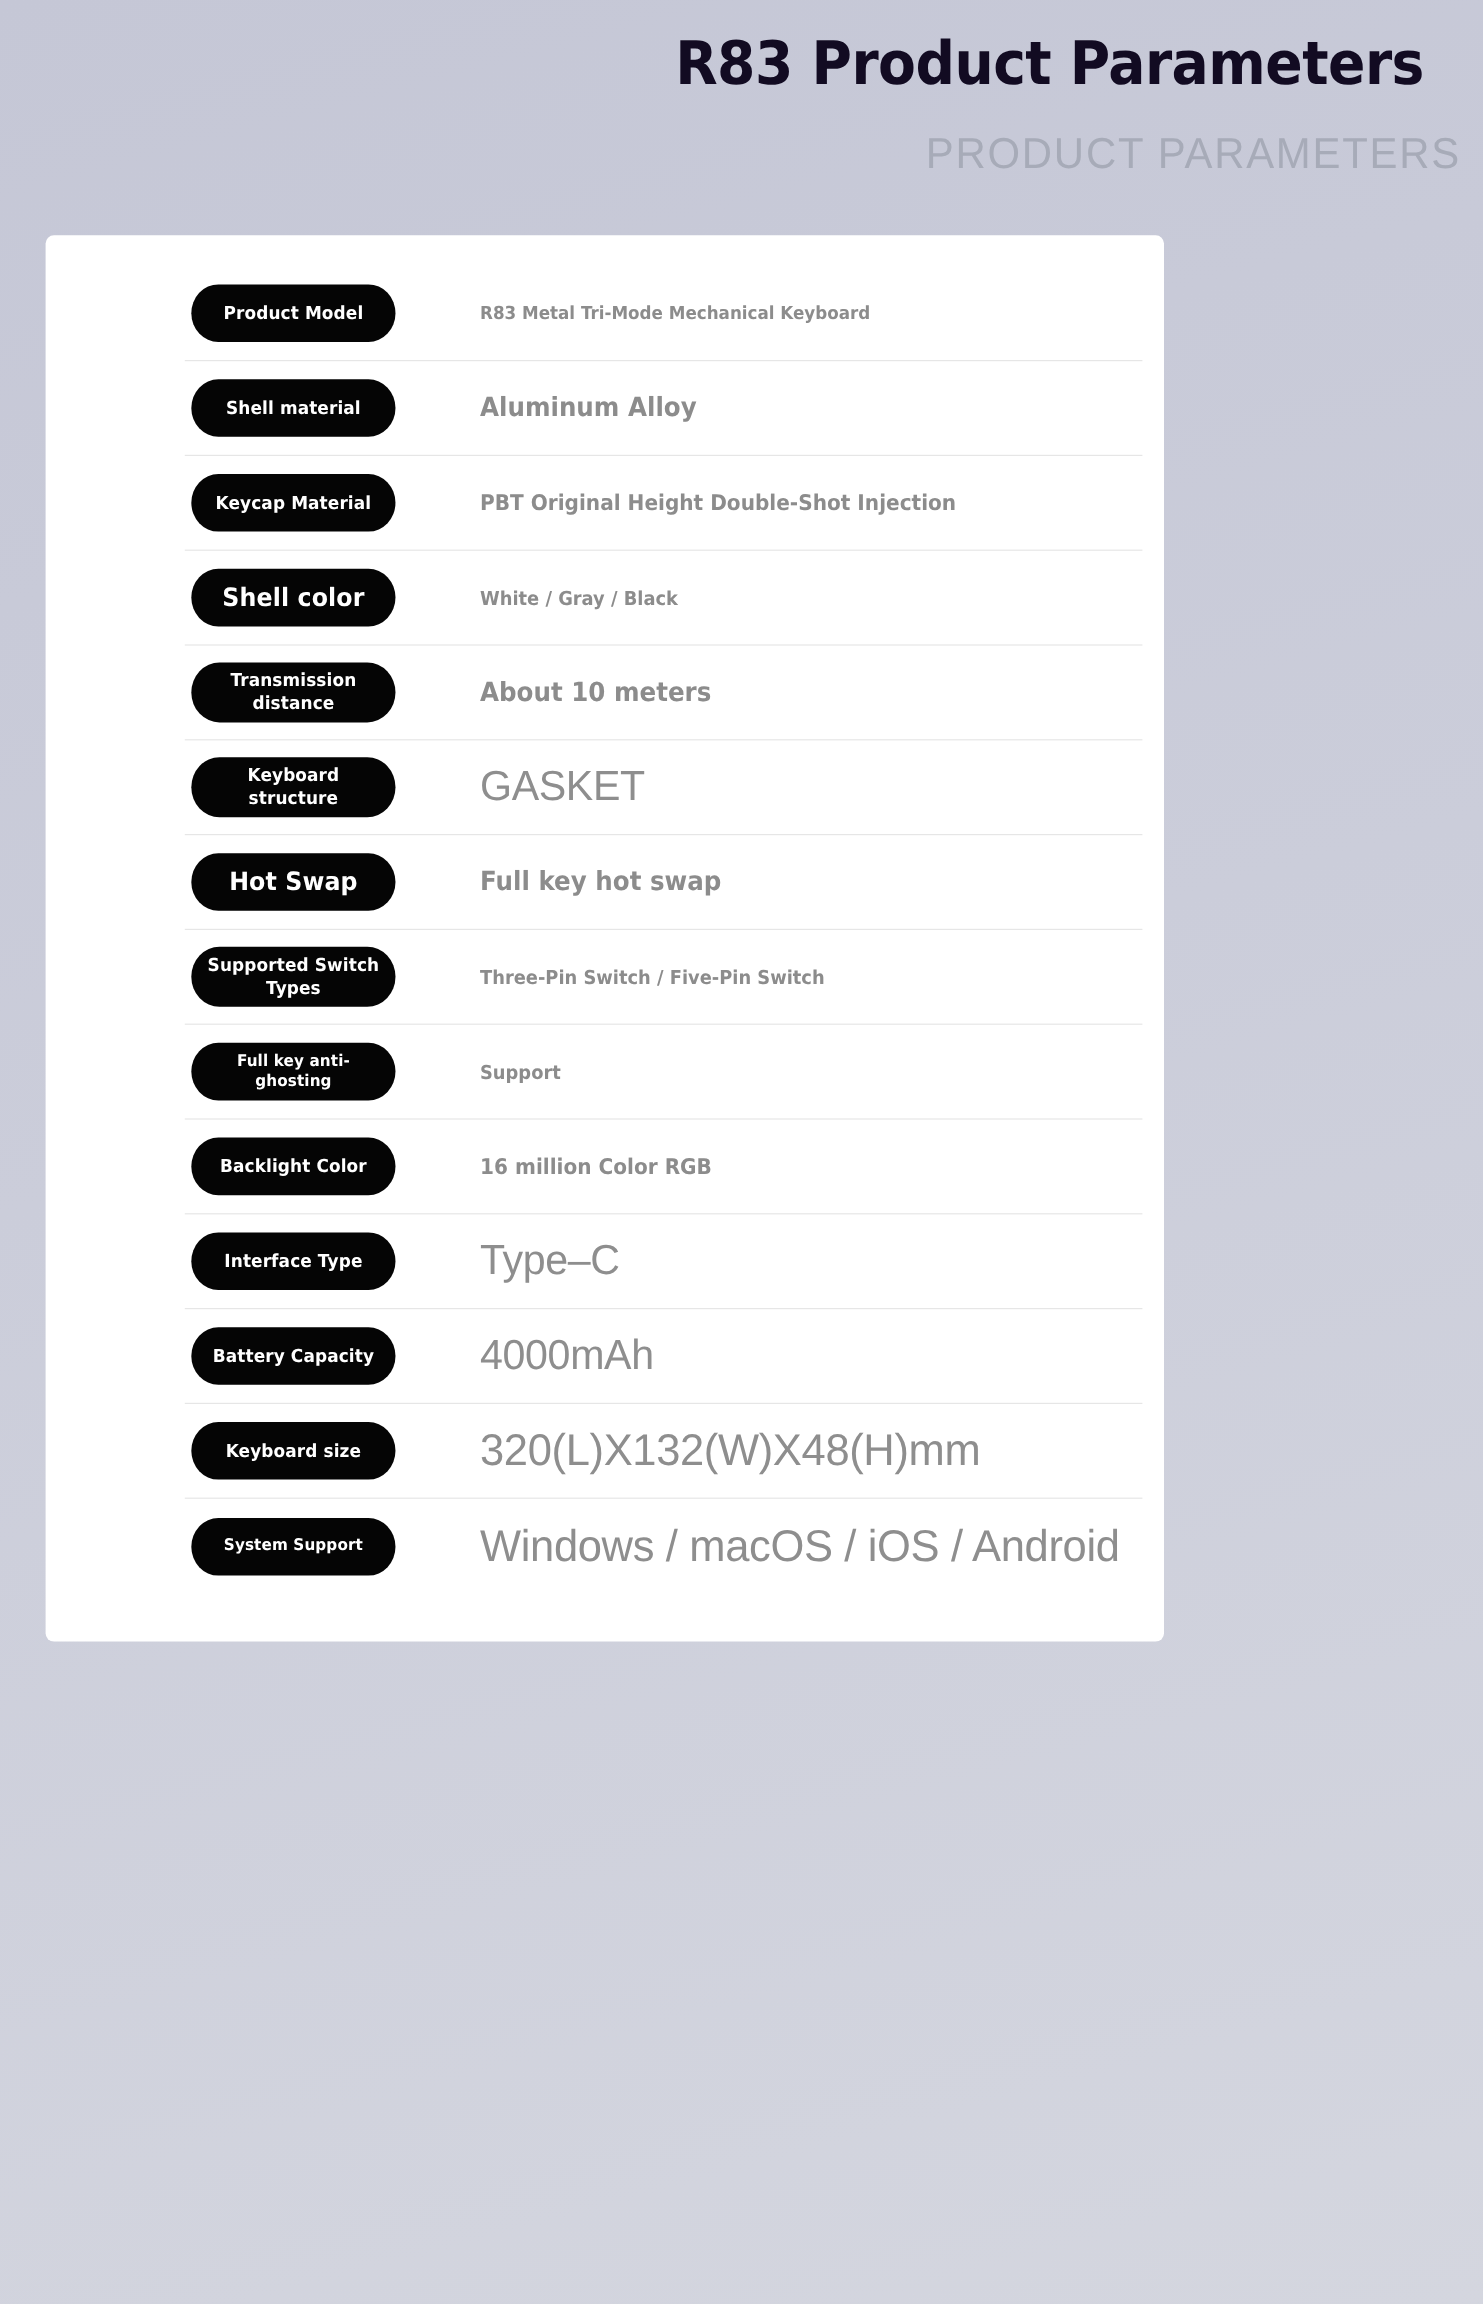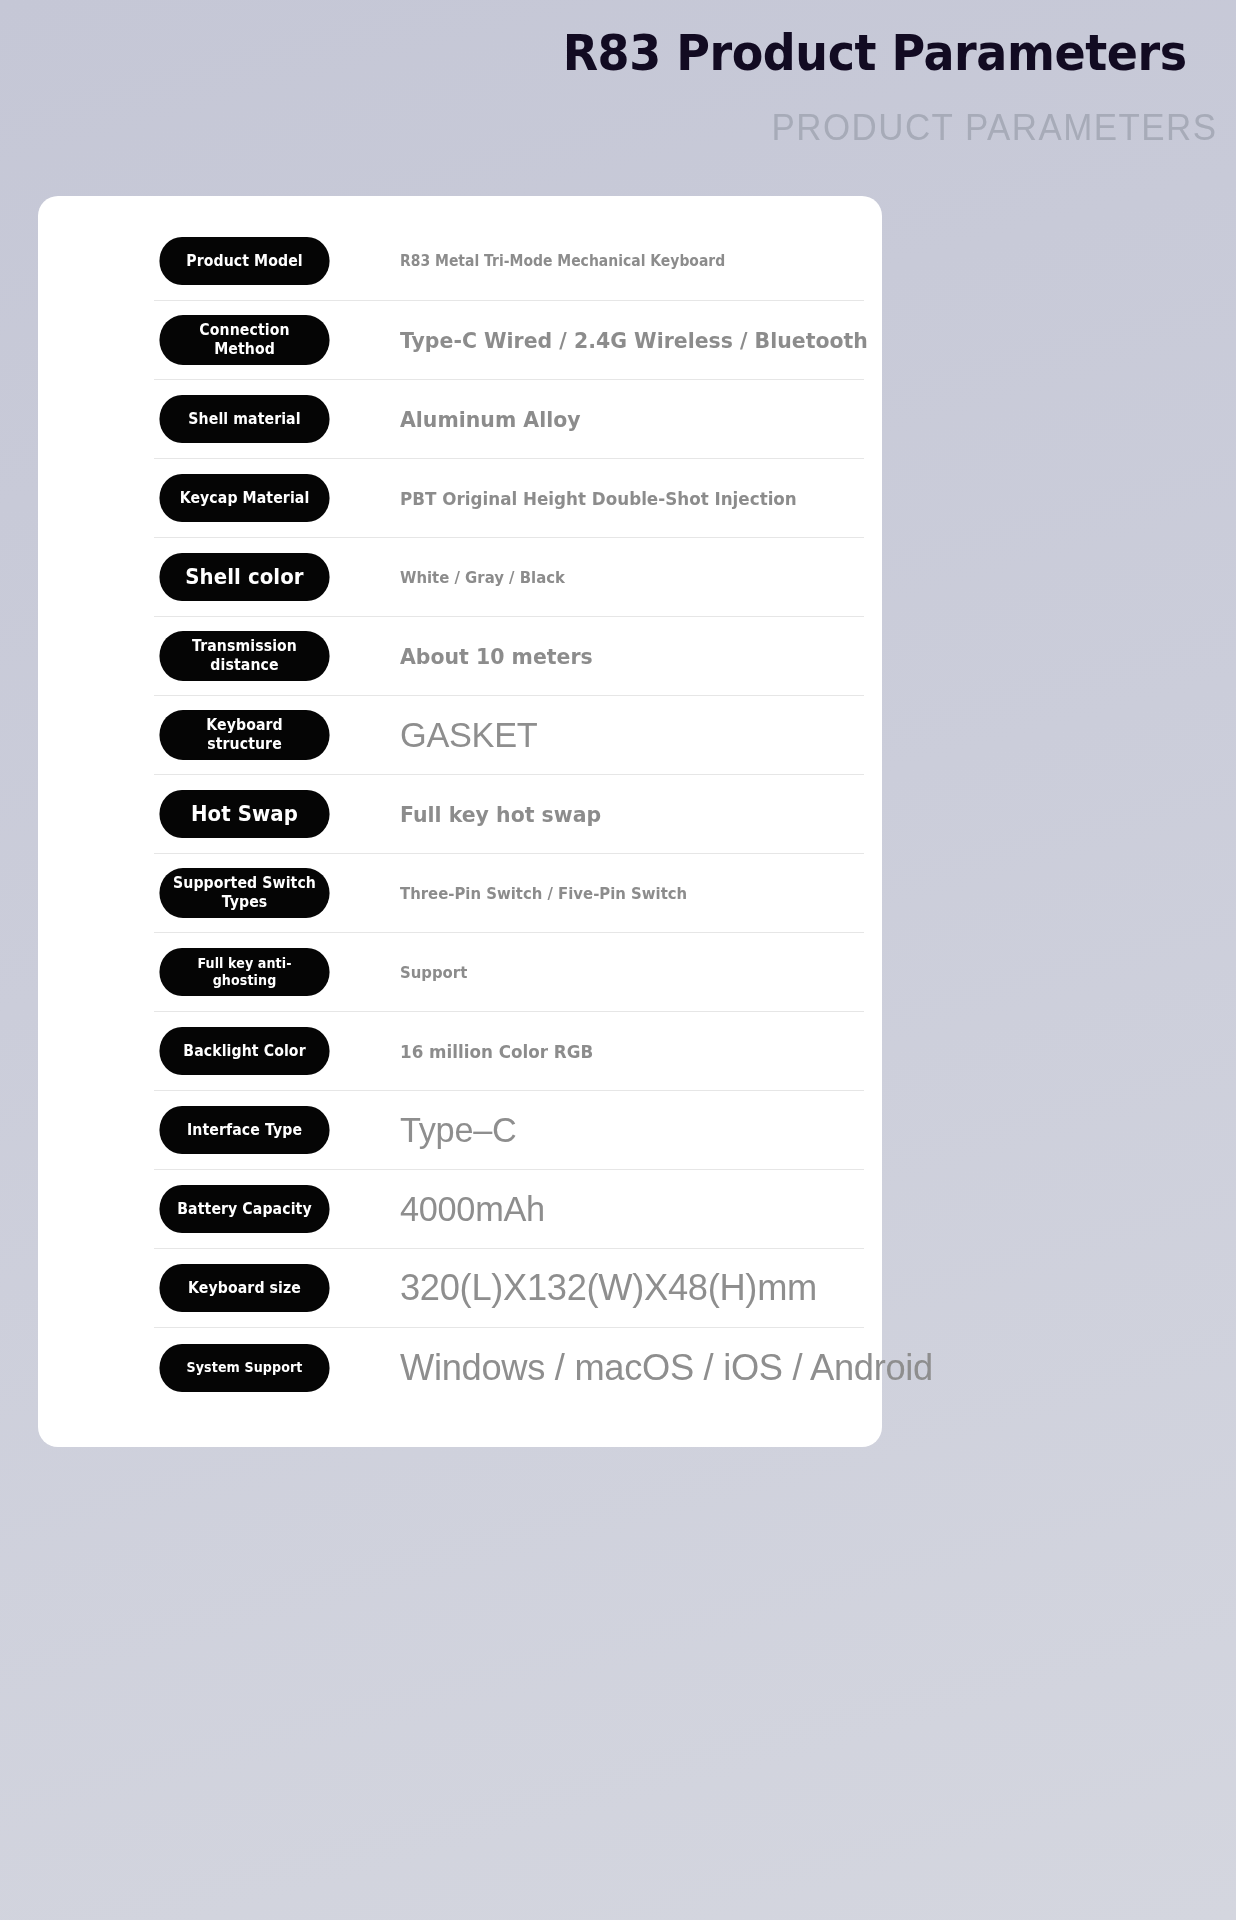--- a/index.html
+++ b/index.html
@@ -44,23 +44,23 @@
     letter-spacing: 1.5px;
     margin: 26px 0 0 0;
     transform: scaleX(0.97);
   }
 
   
   .card {
     position: absolute;
     left: 38px;
     top: 196px;
-    width: 844px;
+    width: 932px;
     background: #ffffff;
-    border-radius: 20px;
+    border-radius: 7px;
     padding: 26px 0 40px 0;
     box-sizing: border-box;
   }
 
   .spec-list {
     margin: 0 18px 0 116px;
   }
 
   .spec-row {
     display: flex;
@@ -137,24 +137,20 @@
   </div>
 
   <div class="card">
     <div class="spec-list">
 
       <div class="spec-row">
         <div class="pill sz-md">Product Model</div>
         <div class="value v-bold v-14">R83 Metal Tri-Mode Mechanical Keyboard</div>
       </div>
 
-      <div class="spec-row">
-        <div class="pill sz-md">Connection Method</div>
-        <div class="value v-bold v-21">Type-C Wired / 2.4G Wireless / Bluetooth</div>
-      </div>
 
 
       <div class="spec-row">
         <div class="pill sz-md">Shell material</div>
         <div class="value v-bold v-21">Aluminum Alloy</div>
       </div>
 
       <div class="spec-row">
         <div class="pill sz-md">Keycap Material</div>
         <div class="value v-bold v-17">PBT Original Height Double-Shot Injection</div>

